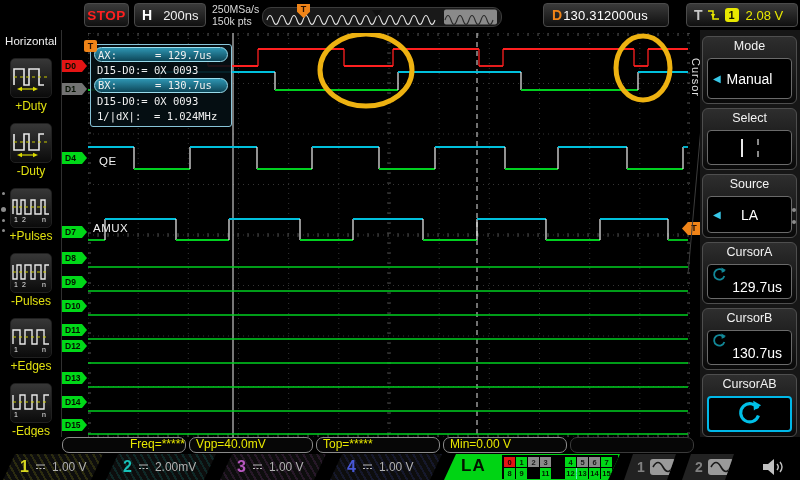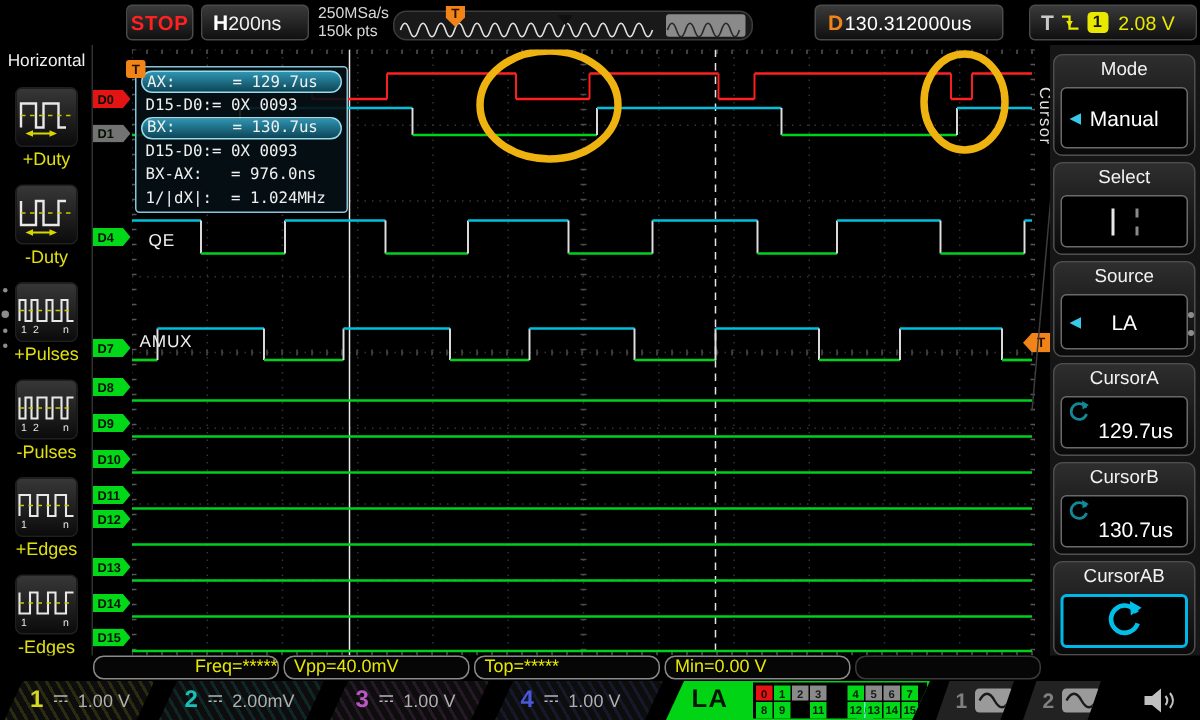--- a/index.html
+++ b/index.html
@@ -7,21 +7,21 @@
          font-family:"Liberation Sans",sans-serif;-webkit-font-smoothing:antialiased}
   
   .topbar{position:absolute;left:0;top:0;width:800px;height:30px;background:#000;z-index:6}
   .logo{position:absolute;left:6px;top:2px;font-family:"DejaVu Serif",serif;font-weight:bold;
         font-size:21px;color:#e6c31c;letter-spacing:1px}
   .chip{position:absolute;top:3px;height:24px;background:linear-gradient(#3a3a3a,#101010);
         border:1px solid #4a4a4a;border-radius:4px;box-sizing:border-box;display:flex;align-items:center}
   .stop{left:84px;width:45px;justify-content:center;color:#ff2020;font-weight:bold;font-size:13.5px;letter-spacing:.5px}
   .hbox{left:134px;width:72px}
   .hlab{color:#fff;font-weight:bold;font-size:14px;margin-left:7px}
-  .hval{color:#f0f0f0;font-size:13px;}
+  .hval{color:#f0f0f0;font-size:13px;margin-left:11px}
   .acq{position:absolute;left:212px;top:3px;color:#d8d8d8;font-size:10.5px;line-height:12px}
   .posbar{position:absolute;left:262px;top:7px;width:240px;height:20px;background:#191919;
           border:1px solid #3c3c3c;border-radius:9px;box-sizing:border-box;overflow:hidden}
   .pos-t{position:absolute;left:297px;top:4px;width:13px;height:14px;background:#f08418;
          clip-path:polygon(0 0,100% 0,100% 55%,50% 100%,0 55%);color:#2a1000;font-size:9px;
          font-weight:bold;text-align:center;line-height:11px;z-index:7}
   .dbox{left:543px;width:126px}
   .dlab{color:#f08418;font-weight:bold;font-size:14px;margin-left:8px}
   .dval{color:#ffffff;font-size:13px;margin-left:1px;letter-spacing:.2px}
   .tbox{left:686px;width:112px}
@@ -654,24 +654,20 @@
         </div>
         <div class="ib-row hl">
           <span class="ib-lab">BX:</span>
           <span>= 130.7us</span>
         </div>
         <div class="ib-row">
           <span class="ib-lab">D15-D0:=</span>
           <span>0X 0093</span>
         </div>
         <div class="ib-row">
-          <span class="ib-lab">BX-AX:</span>
-          <span>= 976.0ns</span>
-        </div>
-        <div class="ib-row">
           <span class="ib-lab">1/|dX|:</span>
           <span>= 1.024MHz</span>
         </div>
       </div>
   </div>
 
   <div class="cursor-tab">Cursor</div>
   <div class="tab-diag">
     <svg width="18" height="160">
         <line x1="16" y1="0" x2="2" y2="158" stroke="#3c3c3c" stroke-width="1"></line>

